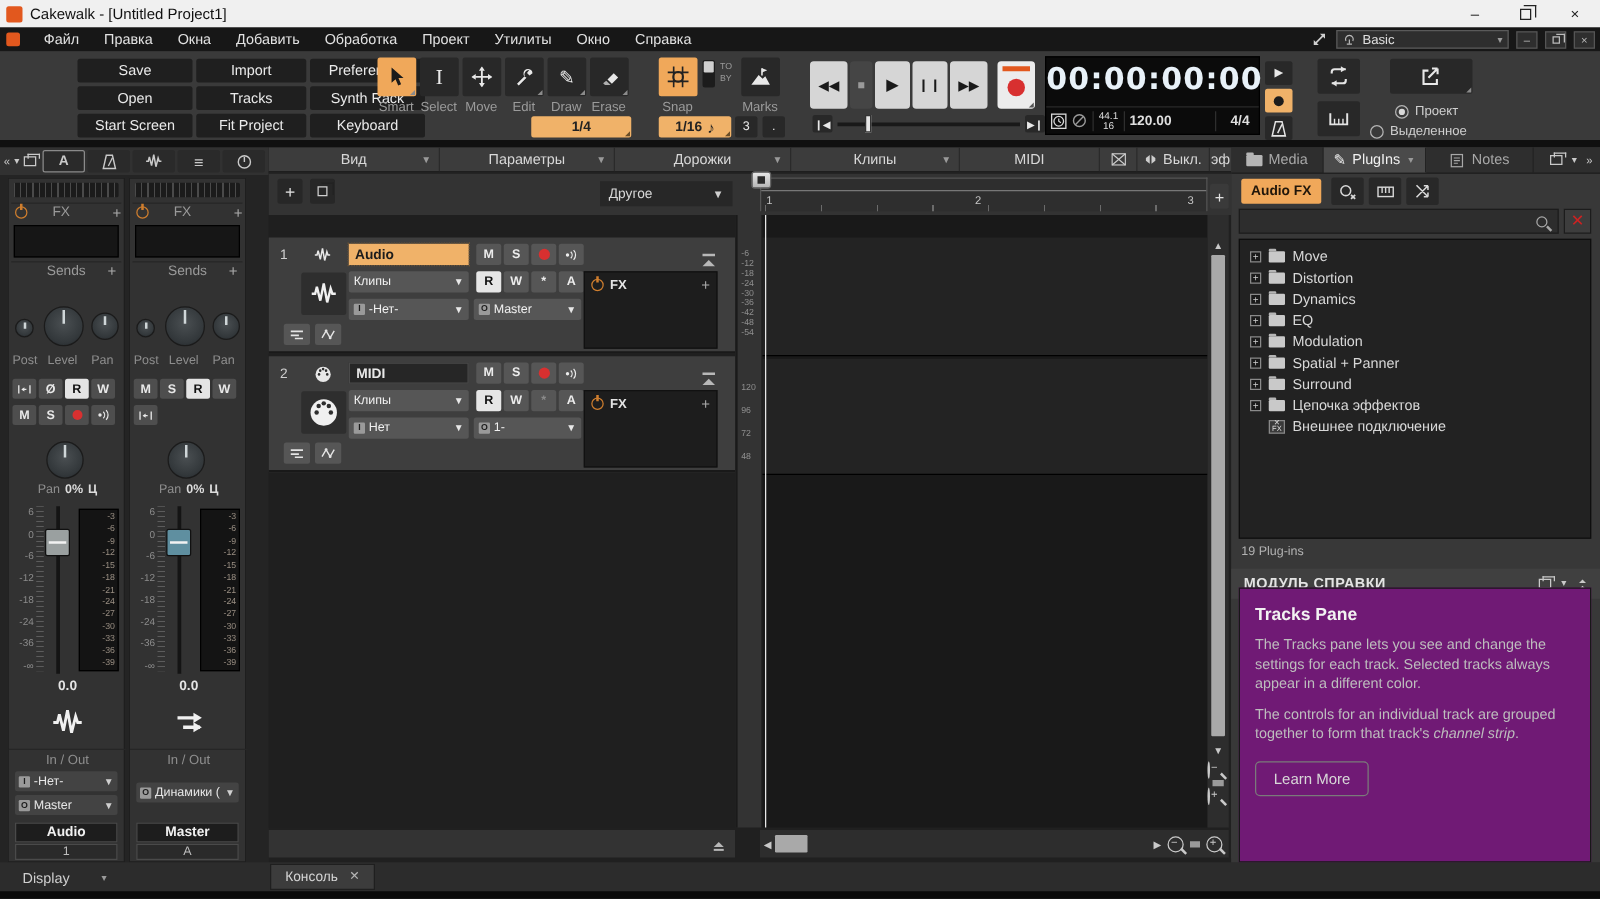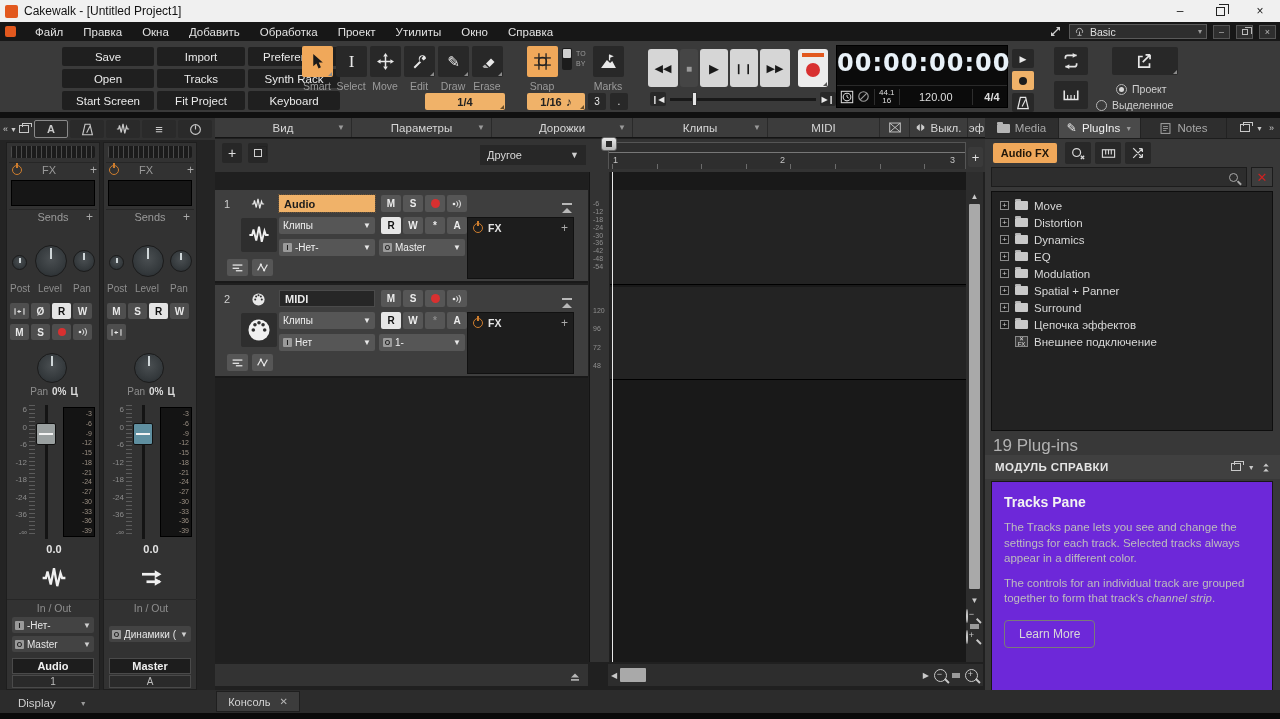--- a/index.html
+++ b/index.html
@@ -142,25 +142,25 @@
 #searchbar{position:absolute;left:6px;top:49px;width:256px;height:20px;background:#2d2d2d;border:1px solid #1c1c1c;display:flex;align-items:center}
 #searchbar input{flex:1;background:transparent;border:none;outline:none;color:#ddd;font-size:11px;padding:0 6px;min-width:0}
 .mag{width:9px;height:9px;border:1.5px solid #a8a8a8;border-radius:50%;position:relative;margin-right:8px;flex:none}
 .mag::after{content:"";position:absolute;left:7px;top:8px;width:5px;height:1.5px;background:#a8a8a8;transform:rotate(45deg)}
 #search-clear{position:absolute;left:266px;top:49px;width:22px;height:20px;background:#3d3d3d;border:1px solid #1c1c1c;color:#cc2222;font-weight:bold;display:flex;align-items:center;justify-content:center;font-size:13px}
 #plugin-tree{position:absolute;left:6px;top:73px;width:282px;height:240px;background:#222;border:1px solid #0e0e0e;padding:5px 0 0 8px;overflow:hidden}
 .tree-item{display:flex;align-items:center;gap:6px;height:17px;color:#d8d8d8;font-size:11.5px}
 .expbox{width:9px;height:9px;border:1px solid #8a8a8a;background:#1a1a1a;color:#cfcfcf;font-size:8px;line-height:7px;text-align:center;flex:none}
 .expbox::before{content:"+"}
 .fxbadge{width:13px;height:11px;background:#3a3a3a;border:1px solid #888;color:#ddd;font-size:6px;line-height:5px;text-align:center;flex:none}
-#plugcount{position:absolute;left:8px;top:318px;color:#b2b2b2;font-size:17px}
+#plugcount{position:absolute;left:8px;top:318px;color:#b2b2b2;font-size:10px}
 #help-module{position:absolute;left:0;top:337px;width:295px;height:232px;background:#383838}
 #help-hdr{height:24px;display:flex;align-items:center;padding:0 10px;color:#e4e4e4;font-weight:bold;font-size:11.5px;letter-spacing:.4px;background:#404040}
 #help-hdr .hicons{margin-left:auto;display:flex;gap:7px;color:#c9c9c9;align-items:center}
-#help-body{position:absolute;left:6px;top:26px;width:282px;height:220px;background:#6d28d9;border:1px solid #171717;padding:12px 12px}
+#help-body{position:absolute;left:6px;top:15px;width:282px;height:220px;background:#701a75;border:1px solid #171717;padding:12px 12px}
 #help-body h3{color:#f2f2f2;font-size:14px;margin-bottom:10px}
 #help-body p{color:#bdbdbd;font-size:11.5px;line-height:1.35;margin-bottom:9px}
 #learn-more{display:inline-block;margin-top:4px;padding:6px 14px;border:1px solid #7a7a7a;border-radius:4px;color:#d8d8d8;font-size:12px;background:transparent}
 
 #bottombar{left:0;top:690px;width:1280px;height:29px;background:#2c2c2c}
 #bottombar::after{content:"";position:absolute;left:0;bottom:0;width:100%;height:6px;background:#0a0a0a}
 #display-dd{position:absolute;left:18px;top:5px;width:110px;height:16px;display:flex;align-items:center;color:#cfcfcf;font-size:11.5px;gap:24px}
 #console-tab{position:absolute;left:216px;top:1px;width:84px;height:21px;background:#3c3c3c;border:1px solid #1f1f1f;display:flex;align-items:center;justify-content:center;gap:9px;color:#d4d4d4;font-size:11px}
 .dock{width:10px;height:8px;border:1px solid #c9c9c9;position:relative}
 .dock::before{content:"";position:absolute;left:2px;top:-3px;width:8px;height:3px;border:1px solid #c9c9c9;border-bottom:none}
@@ -503,21 +503,21 @@
           </svg>
         <svg class="ic" width="13" height="13" viewBox="0 0 16 16" style="color:#9a9a9a">
             <use href="#g-nosign"></use>
           </svg>
         <span class="tsep"></span>
         <span style="display:flex;flex-direction:column;font-size:8px;line-height:8px;text-align:center">
           <span>44.1</span>
             <span>16</span>
         </span>
         <span class="tsep"></span>
-        <span style="font-size:11px;font-weight:normal;flex:1;text-align:center">120.00</span>
+        <span style="font-size:11px;font-weight:bold;flex:1;">120.00</span>
         <span class="tsep"></span>
         <span style="font-size:11px;font-weight:bold;width:30px;text-align:center">4/4</span>
       </div>
     </div>
     <div class="ttile" style="left:1012px;top:8px;width:22px;height:19px">
         <span style="font-size:9px">▶</span>
       </div>
     <div class="ttile" style="left:1012px;top:30px;width:22px;height:19px;background:#f0b269">
         <span style="width:8px;height:8px;border-radius:50%;background:#1c1c1c"></span>
       </div>

